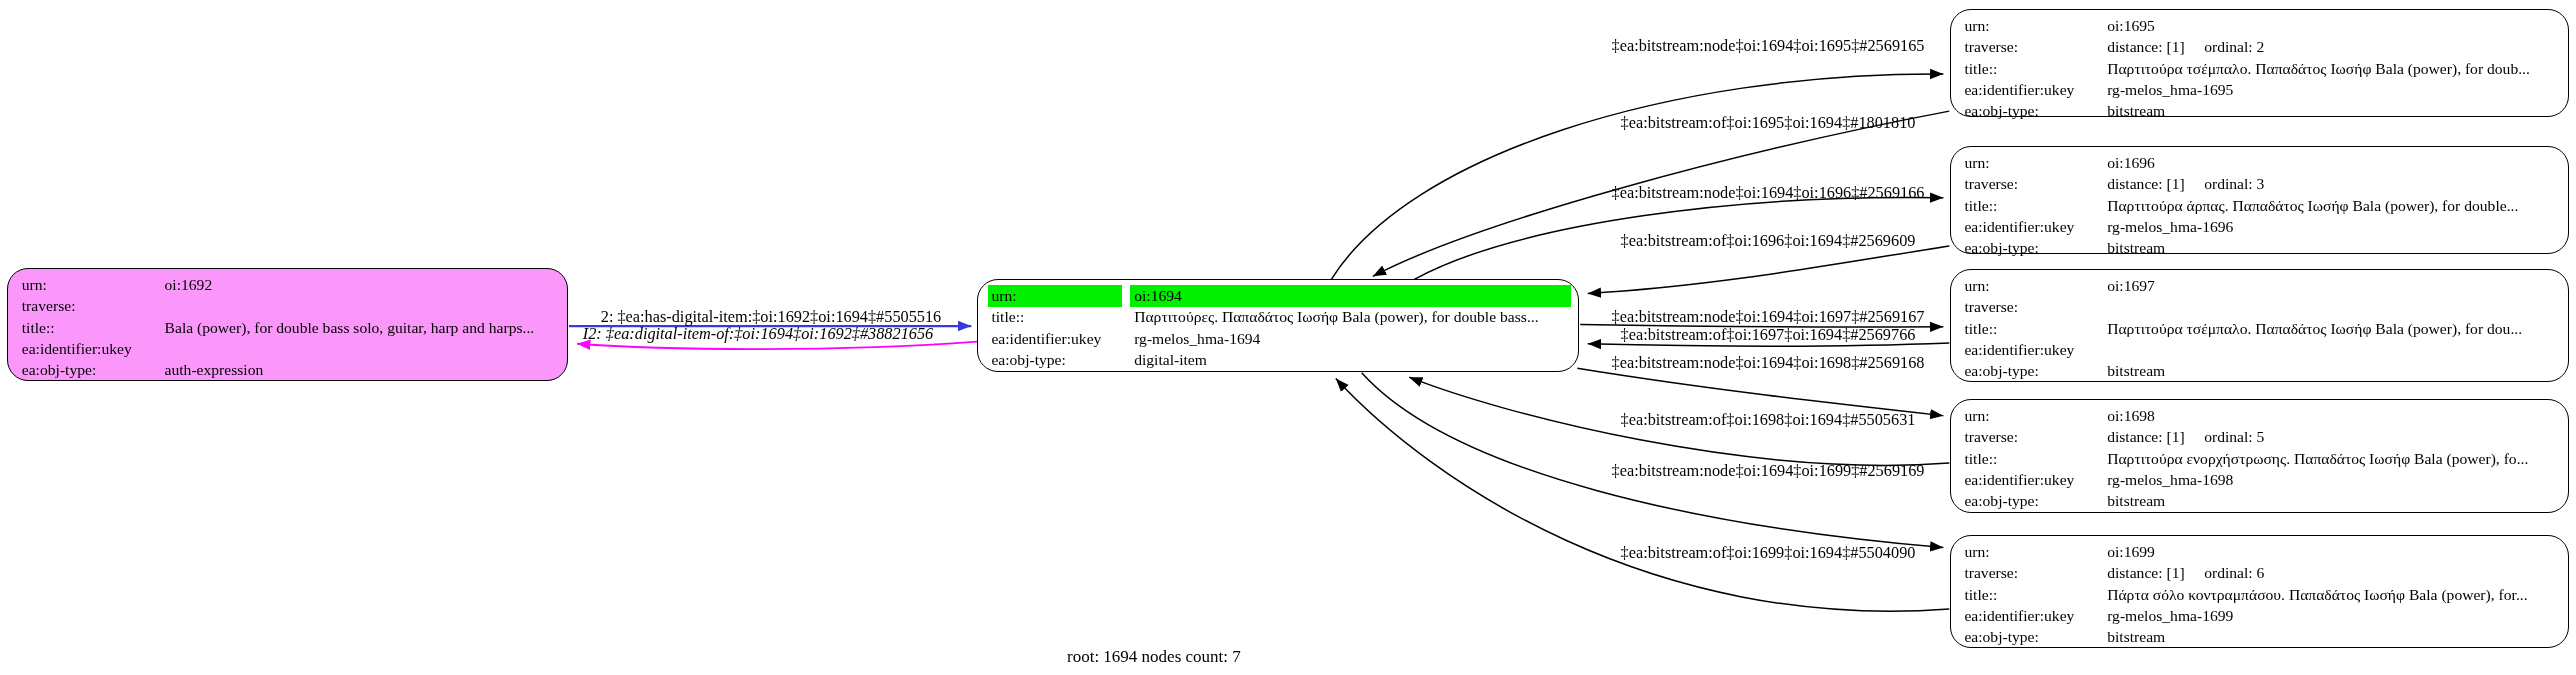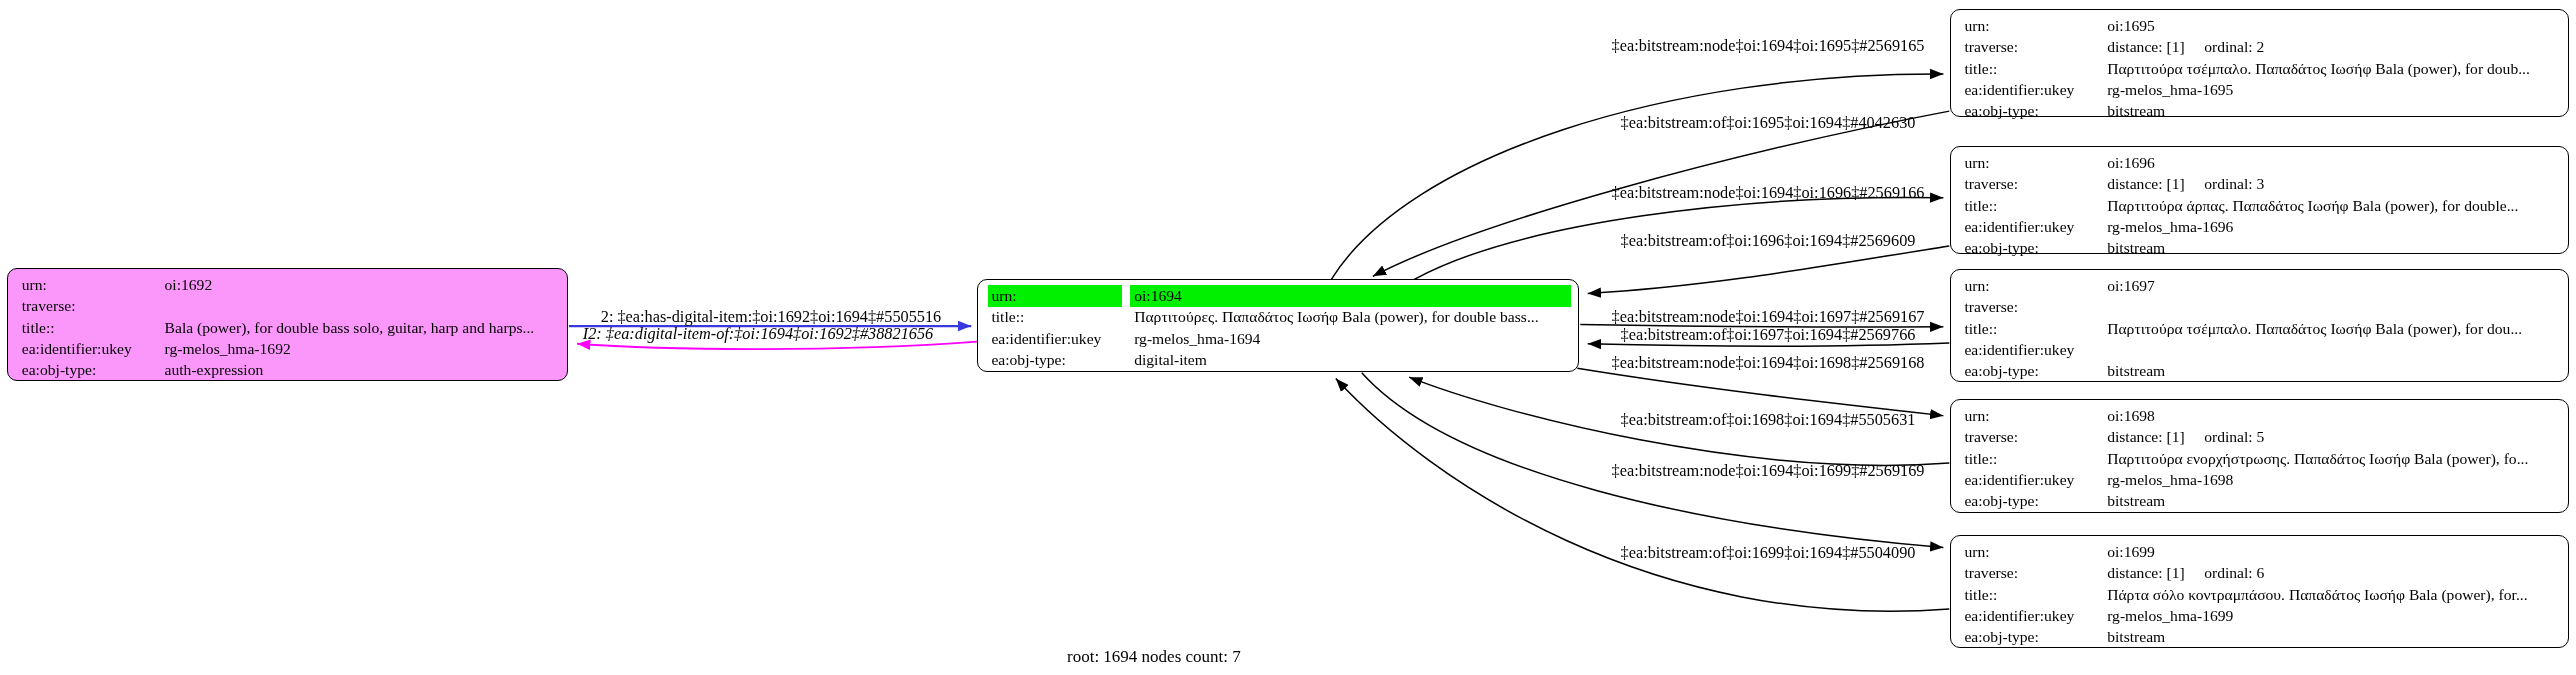--- a/index.html
+++ b/index.html
@@ -9,21 +9,21 @@
     background:#fff;
     font-family:"Liberation Serif", serif;
     overflow:hidden;
   }
   #edge-layer{position:absolute;left:0;top:0;width:2576px;height:675px;pointer-events:none;}
   .node{
     position:absolute;
     box-sizing:border-box;
     background:#fff;
     border:1.5px solid #000;
-    border-radius:10px;
+    border-radius:21px;
     padding:5.2px 7.4px 5.2px 10.4px;
     display:flex;
     flex-direction:column;
     justify-content:space-around;
   }
   .row{display:flex;align-items:center;font-size:15.6px;line-height:20px;color:#000;}
   .row .lbl{width:128px;flex:none;padding:0.7px 3px 0.7px 3px;margin-right:7.4px;white-space:pre;}
   .row .val{flex:1;padding:0.7px 4.4px 0.7px 4.4px;white-space:pre;overflow:hidden;}
   .row.hl .lbl,.row.hl .val{background:var(--hl,#00F000);}
   .edge-label{
@@ -79,21 +79,20 @@
         </div>
         <div class="row">
           <span class="lbl">traverse:</span>
         </div>
         <div class="row">
           <span class="lbl">title::</span>
           <span class="val">Bala (power), for double bass solo, guitar, harp and harps...</span>
         </div>
         <div class="row">
           <span class="lbl">ea:identifier:ukey</span>
-          <span class="val">rg-melos_hma-1692</span>
         </div>
         <div class="row">
           <span class="lbl">ea:obj-type:</span>
           <span class="val">auth-expression</span>
         </div>
       </div>
       <div class="node" style="left: 977px; top: 279px; width: 602px; height: 93px; background: rgb(255, 255, 255); border-color: rgb(0, 0, 0);">
         <div class="row hl">
           <span class="lbl">urn:</span>
           <span class="val">oi:1694</span>
@@ -217,21 +216,21 @@
         <div class="row">
           <span class="lbl">ea:obj-type:</span>
           <span class="val">bitstream</span>
         </div>
       </div>
     </div>
   <div id="labels-layer">
       <div class="edge-label" style="left: 771px; top: 307px;">2: ‡ea:has-digital-item:‡oi:1692‡oi:1694‡#5505516</div>
       <div class="edge-label" style="left: 758px; top: 324px; font-style: italic;">I2: ‡ea:digital-item-of:‡oi:1694‡oi:1692‡#38821656</div>
       <div class="edge-label" style="left: 1768px; top: 36px;">‡ea:bitstream:node‡oi:1694‡oi:1695‡#2569165</div>
-      <div class="edge-label" style="left: 1768px; top: 113px;">‡ea:bitstream:of‡oi:1695‡oi:1694‡#4042630</div>
+      <div class="edge-label" style="left: 1768px; top: 113px;">‡ea:bitstream:of‡oi:1695‡oi:1694‡#1801810</div>
       <div class="edge-label" style="left: 1768px; top: 183px;">‡ea:bitstream:node‡oi:1694‡oi:1696‡#2569166</div>
       <div class="edge-label" style="left: 1768px; top: 231px;">‡ea:bitstream:of‡oi:1696‡oi:1694‡#2569609</div>
       <div class="edge-label" style="left: 1768px; top: 307px;">‡ea:bitstream:node‡oi:1694‡oi:1697‡#2569167</div>
       <div class="edge-label" style="left: 1768px; top: 325px;">‡ea:bitstream:of‡oi:1697‡oi:1694‡#2569766</div>
       <div class="edge-label" style="left: 1768px; top: 353px;">‡ea:bitstream:node‡oi:1694‡oi:1698‡#2569168</div>
       <div class="edge-label" style="left: 1768px; top: 410px;">‡ea:bitstream:of‡oi:1698‡oi:1694‡#5505631</div>
       <div class="edge-label" style="left: 1768px; top: 461px;">‡ea:bitstream:node‡oi:1694‡oi:1699‡#2569169</div>
       <div class="edge-label" style="left: 1768px; top: 543px;">‡ea:bitstream:of‡oi:1699‡oi:1694‡#5504090</div>
     </div>
   <div class="caption">root: 1694 nodes count: 7</div>

